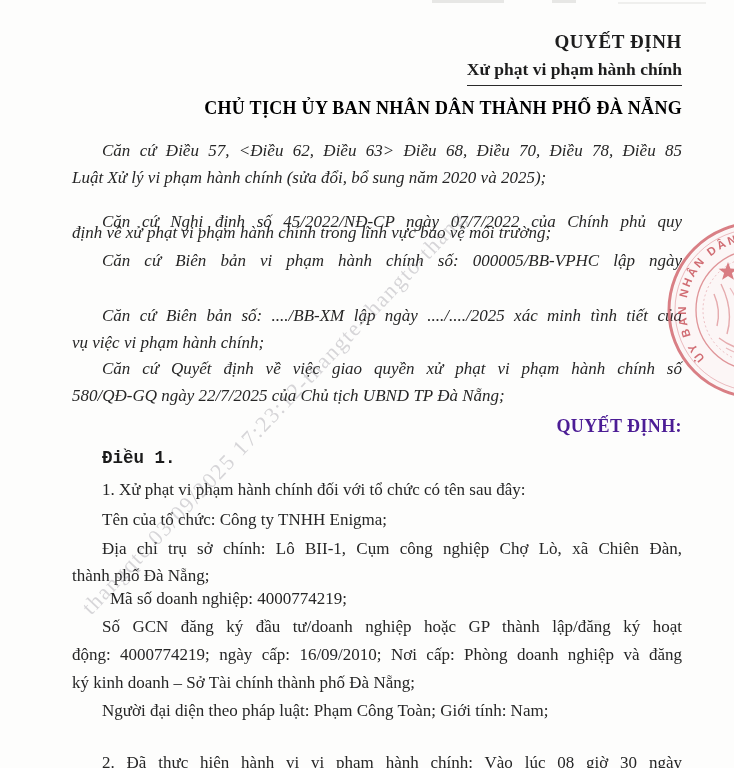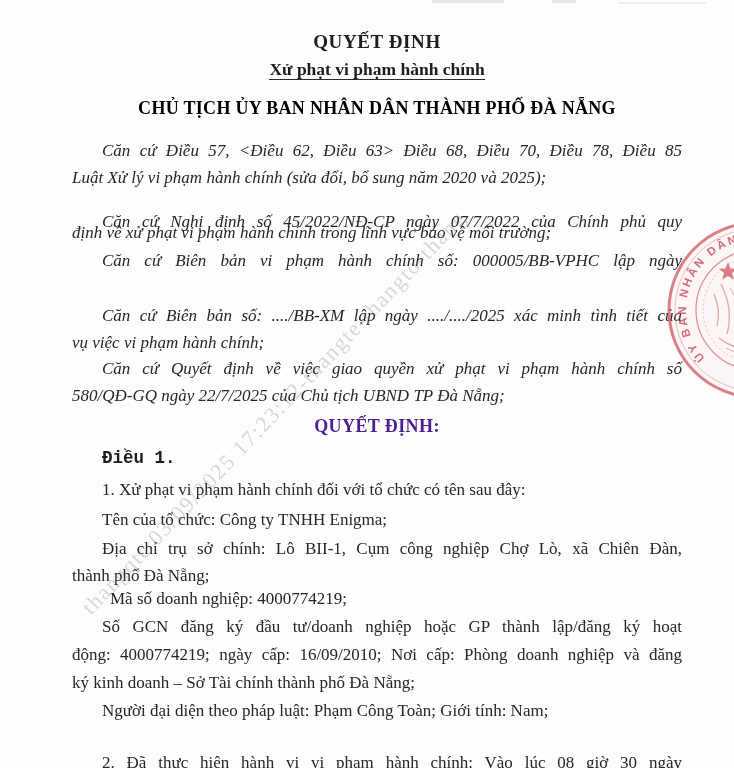--- a/index.html
+++ b/index.html
@@ -10,23 +10,23 @@
   }
   .line{
     position:absolute;left:72px;right:52px;font-size:17px;line-height:24px;
     z-index:2;
   }
   .it{font-style:italic;}
   .bold{font-weight:bold;}
   .ind{text-indent:30px;}
   .ind2{text-indent:38px;}
   .jst{text-align:justify;text-align-last:justify;}
-  .ctr{text-align:center;}
+  .ctr{text-align:right;}
   .title{font-size:19px;letter-spacing:.6px;color:#1d1d1d;}
-  .subtitle-text{font-weight:bold;font-size:17.5px;border-bottom:1.6px solid #2a2a2a;padding-bottom:0;color:#1d1d1d;}
+  .subtitle-text{font-weight:bold;font-size:17.5px;border-bottom:1.6px solid #2a2a2a;padding-bottom:6px;color:#1d1d1d;}
   .authority{font-size:18px;letter-spacing:.3px;color:#000000;}
   .decision{font-size:18px;letter-spacing:.4px;color:#4c1d95;}
   .art{font-size:17.5px;color:#1b1b1b;font-family:Liberation Mono, monospace;}
   .watermark{
     position:absolute;left:86px;top:598px;z-index:3;white-space:nowrap;
     transform:rotate(-46.5deg);transform-origin:0 50%;
     font-size:22px;letter-spacing:1.6px;color:rgba(125,124,134,0.30);
     font-style:normal;pointer-events:none;
   }
   .artifact{position:absolute;background:#d9d9d6;z-index:1;}

